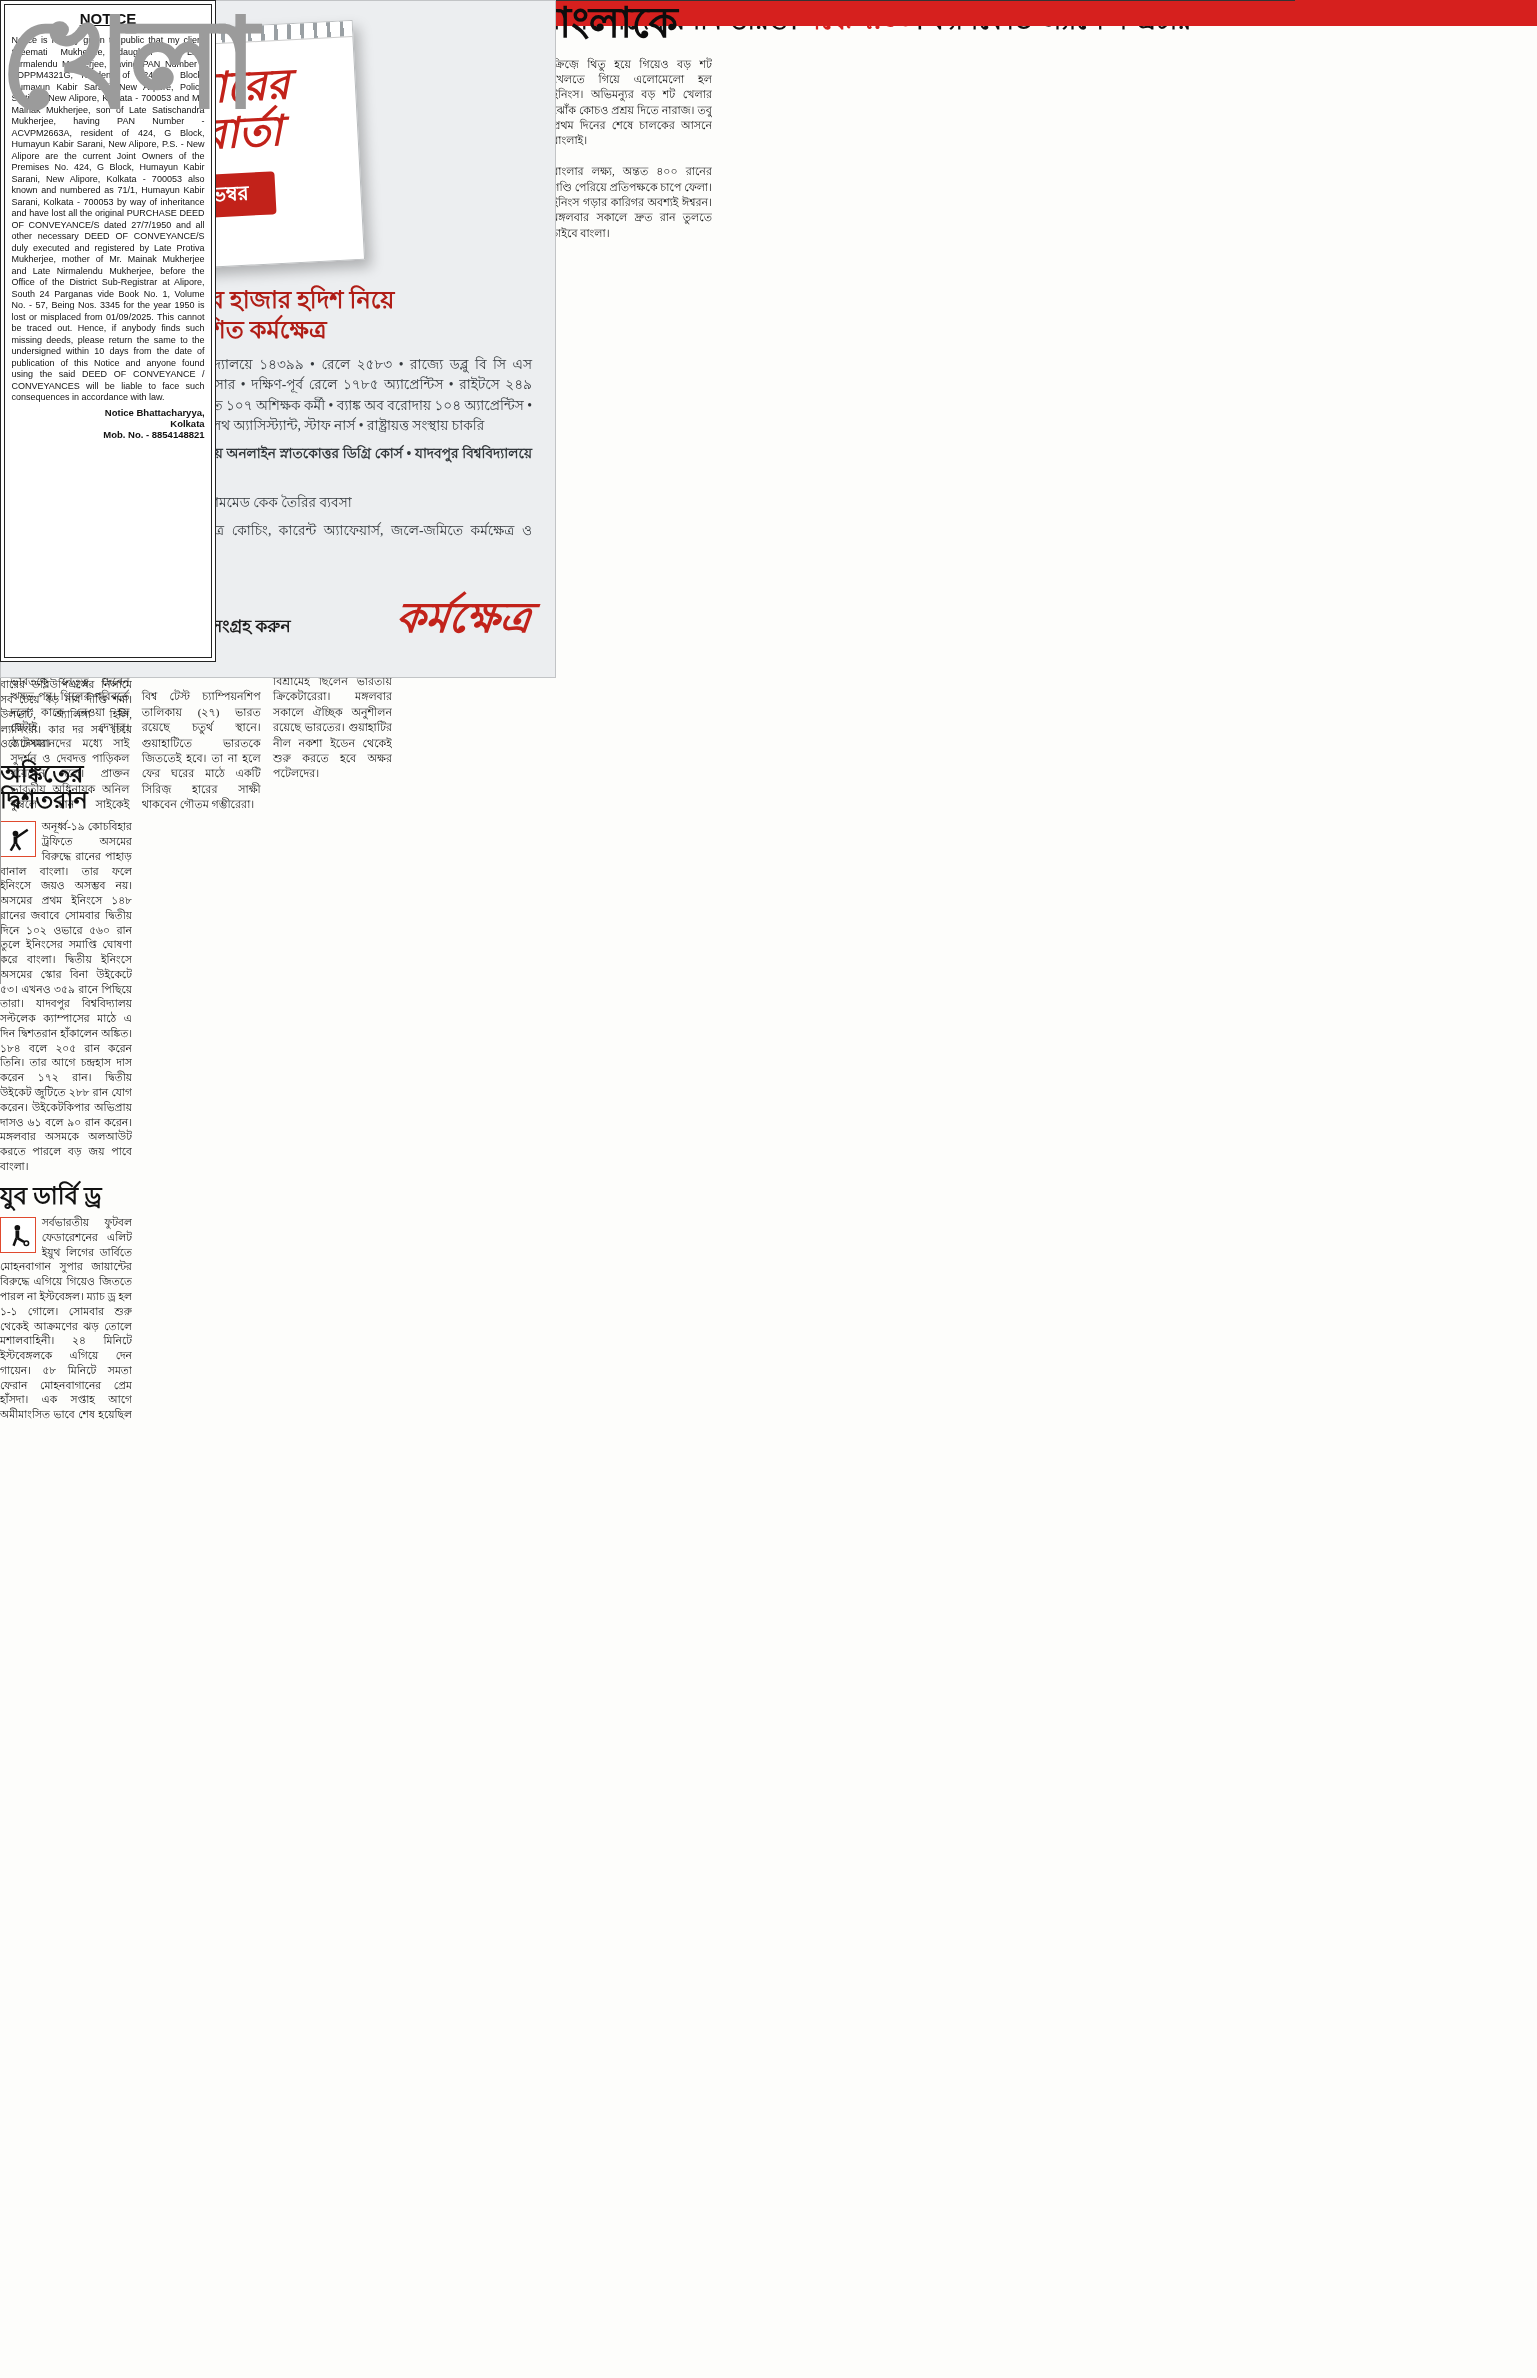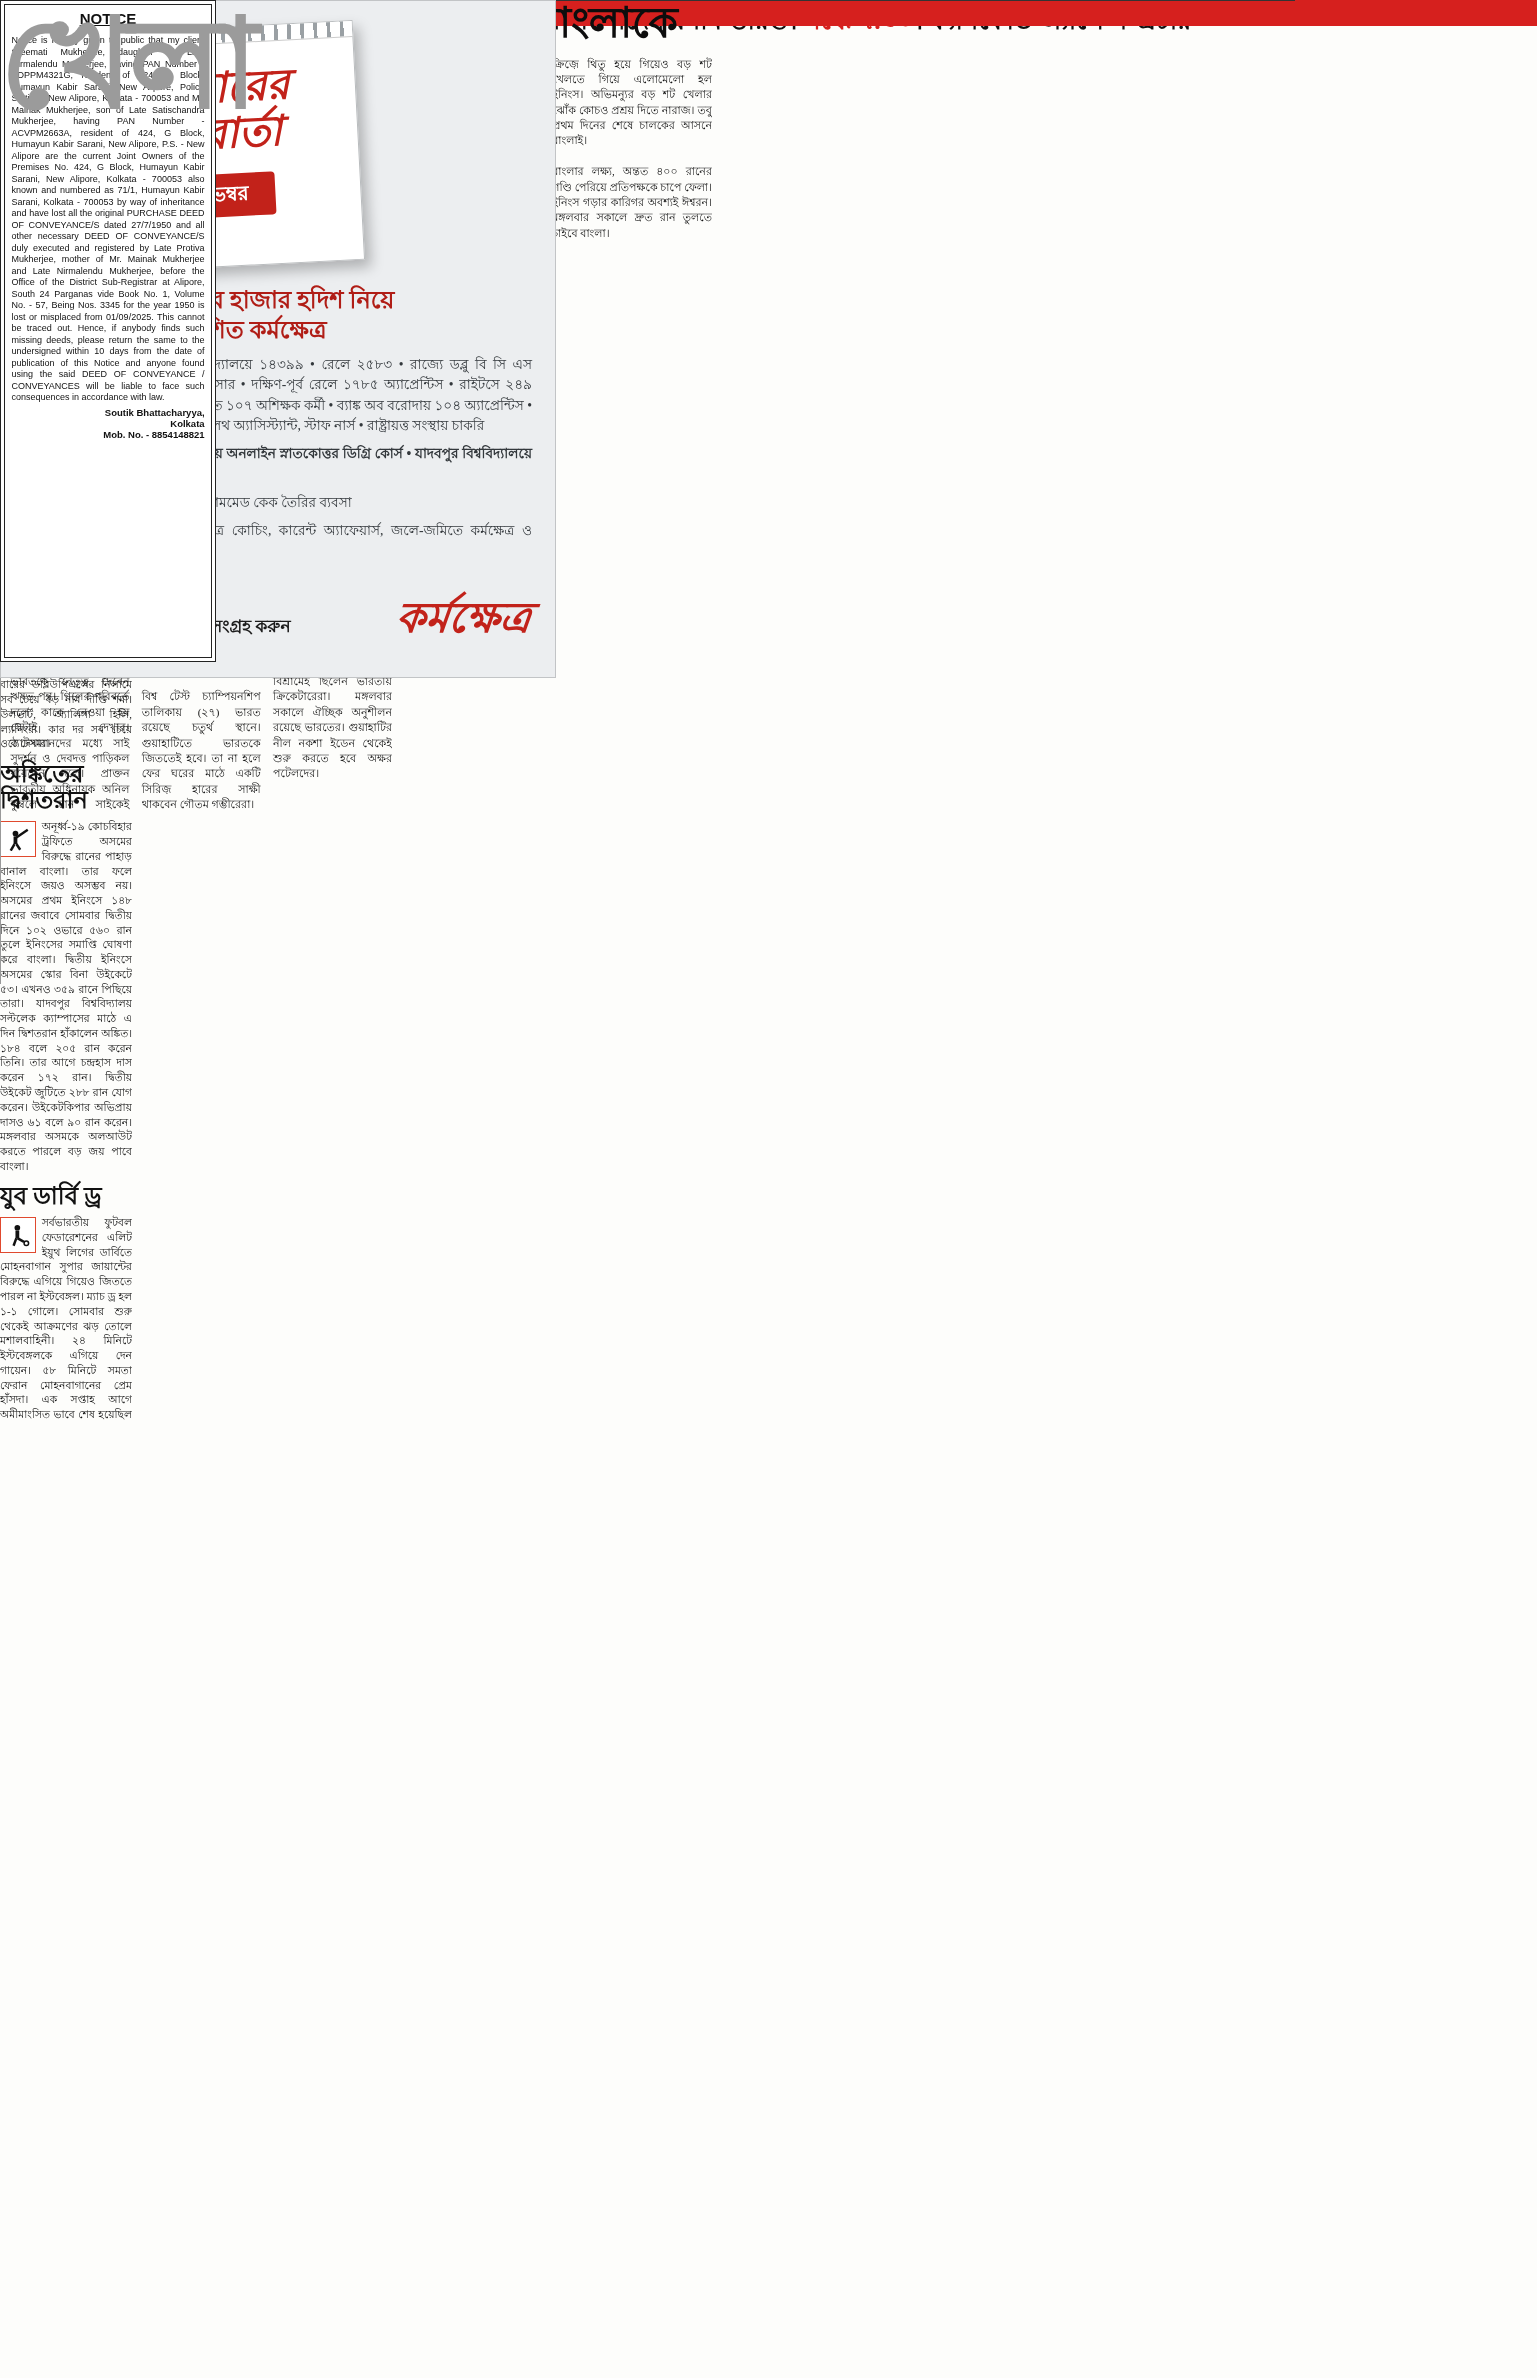--- a/index.html
+++ b/index.html
@@ -324,21 +324,21 @@
 
     <div style="position:absolute;left:26.5px;bottom:36px;font-weight:bold;font-size:17px;color:#1c1c1c;">এ সপ্তাহের কর্মক্ষেত্র আজই সংগ্রহ করুন</div>
     <div style="position:absolute;right:24.6px;bottom:21px;color:#c2221a;font-weight:bold;font-style:italic;font-size:42px;transform:skewX(-6deg);">কর্মক্ষেত্র</div>
   </div>
 
   <div class="abs notice-box" style="left:1392;top:1800;width:216px;height:662px;box-sizing:border-box;font-family:'Liberation Sans','DejaVu Sans',sans-serif;">
     <div class="notice-inner">
       <div style="text-align:center;font-weight:bold;font-size:15px;text-decoration:underline;margin-bottom:8px;">NOTICE</div>
       <div style="font-size:9px;line-height:1.28;text-align:justify;color:#111;">Notice is hereby given to public that my client Sreemati Mukherjee, daughter of Late Nirmalendu Mukherjee, having PAN Number - ADPPM4321G, resident of 424, G Block, Humayun Kabir Sarani, New Alipore, Police Station - New Alipore, Kolkata - 700053 and Mr. Mainak Mukherjee, son of Late Satischandra Mukherjee, having PAN Number - ACVPM2663A, resident of 424, G Block, Humayun Kabir Sarani, New Alipore, P.S. - New Alipore are the current Joint Owners of the Premises No. 424, G Block, Humayun Kabir Sarani, New Alipore, Kolkata - 700053 also known and numbered as 71/1, Humayun Kabir Sarani, Kolkata - 700053 by way of inheritance and have lost all the original PURCHASE DEED OF CONVEYANCE/S dated 27/7/1950 and all other necessary DEED OF CONVEYANCE/S duly executed and registered by Late Protiva Mukherjee, mother of Mr. Mainak Mukherjee and Late Nirmalendu Mukherjee, before the Office of the District Sub-Registrar at Alipore, South 24 Parganas vide Book No. 1, Volume No. - 57, Being Nos. 3345 for the year 1950 is lost or misplaced from 01/09/2025. This cannot be traced out. Hence, if anybody finds such missing deeds, please return the same to the undersigned within 10 days from the date of publication of this Notice and anyone found using the said DEED OF CONVEYANCE / CONVEYANCES will be liable to face such consequences in accordance with law.</div>
       <div style="text-align:right;font-size:9.5px;font-weight:bold;margin-top:2.8px;">
-        <div>Soutik Bhattacharyya,</div>
+        <div>Notice Bhattacharyya,</div>
         <div>Kolkata</div>
         <div>Mob. No. - 8854148821</div>
       </div>
     </div>
   </div>
 
 </div>
 
 
 </body></html>

